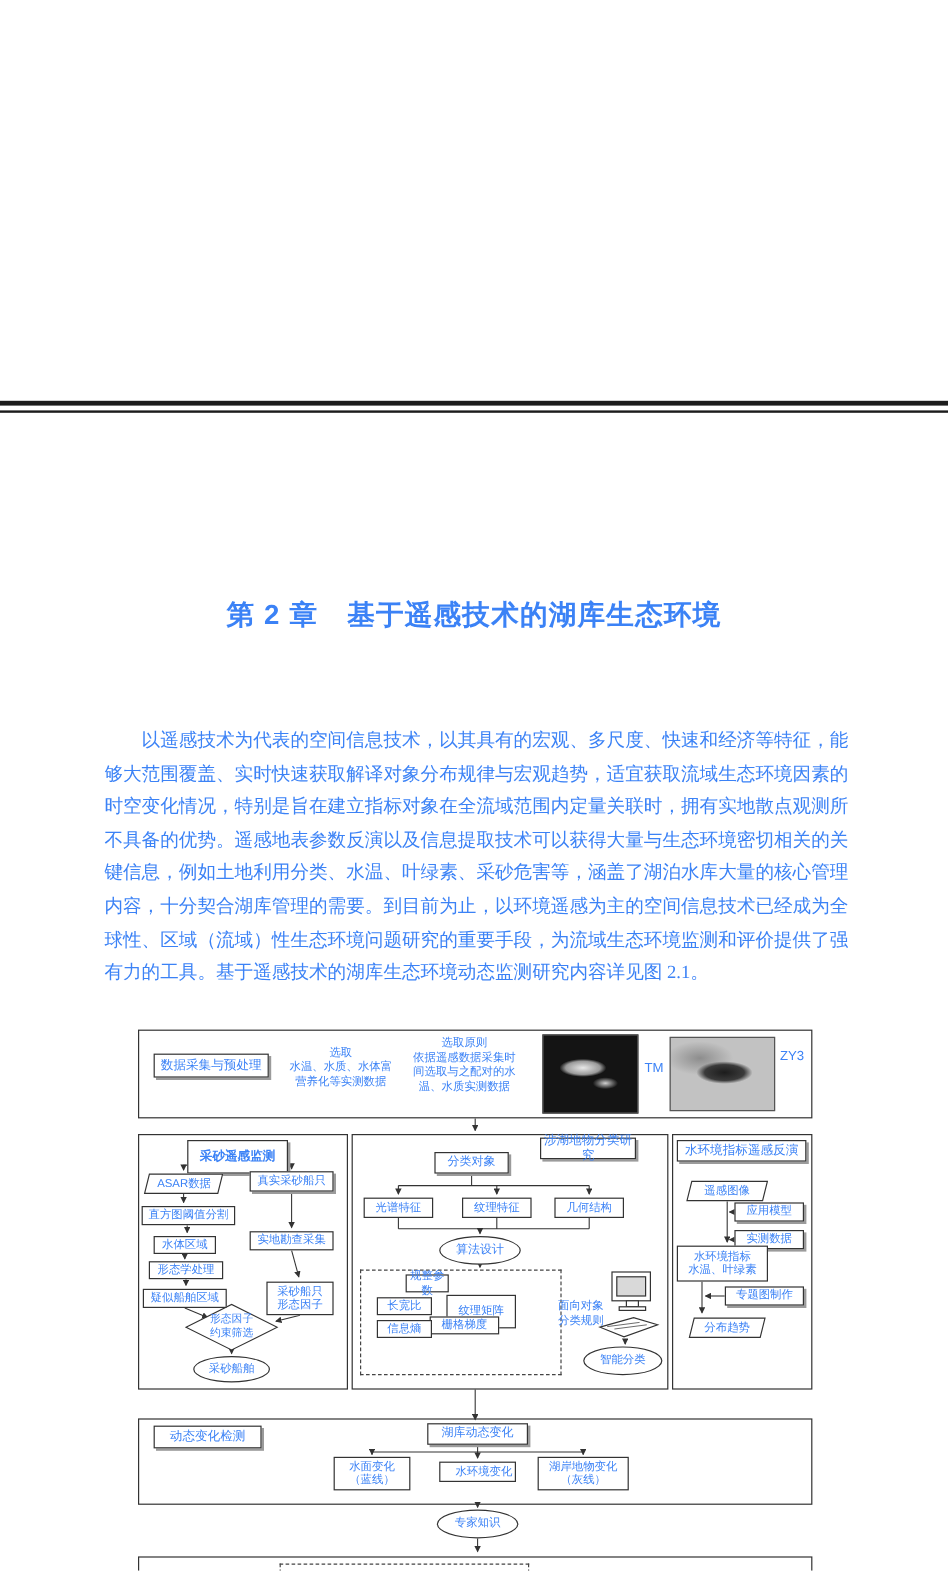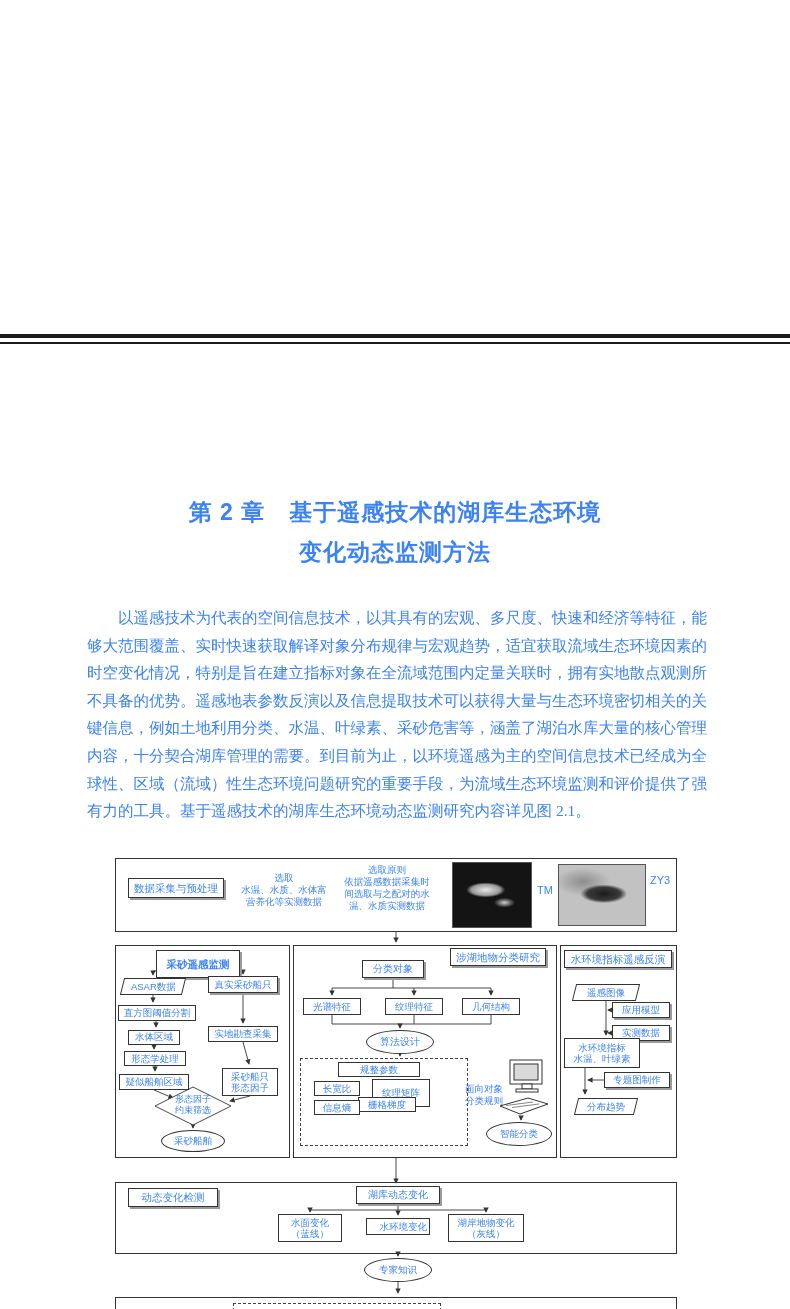--- a/index.html
+++ b/index.html
@@ -43,21 +43,20 @@
 </head>
 <body>
 
 <div class="page">
 
   <div class="rule rule1"></div>
   <div class="rule rule2"></div>
 
   <div class="chapter-title">
     <div>第 2 章　基于遥感技术的湖库生态环境</div>
-    <div>变化动态监测方法</div>
   </div>
 
   <p class="body-para">以遥感技术为代表的空间信息技术，以其具有的宏观、多尺度、快速和经济等特征，能够大范围覆盖、实时快速获取解译对象分布规律与宏观趋势，适宜获取流域生态环境因素的时空变化情况，特别是旨在建立指标对象在全流域范围内定量关联时，拥有实地散点观测所不具备的优势。遥感地表参数反演以及信息提取技术可以获得大量与生态环境密切相关的关键信息，例如土地利用分类、水温、叶绿素、采砂危害等，涵盖了湖泊水库大量的核心管理内容，十分契合湖库管理的需要。到目前为止，以环境遥感为主的空间信息技术已经成为全球性、区域（流域）性生态环境问题研究的重要手段，为流域生态环境监测和评价提供了强有力的工具。基于遥感技术的湖库生态环境动态监测研究内容详见图 2.1。</p>
 
   <div class="diagram">
 
     <svg class="connector-svg" width="790" height="1309" viewBox="0 0 790 1309">
       <defs>
         <marker id="ah" viewBox="0 0 10 10" refX="8.5" refY="5" markerWidth="6" markerHeight="6" orient="auto-start-reverse">
           <path d="M0,0 L10,5 L0,10 Z" fill="#333"></path>
@@ -151,40 +150,40 @@
     </div>
     <div class="txt" style="left:163px;top:1094px;width:60px;font-size:9px;line-height:11px;">
       <div>形态因子</div>
       <div>约束筛选</div>
     </div>
     <div class="box cloud f95" style="left:161px;top:1130px;width:64px;height:22px;">
       <span>采砂船舶</span>
     </div>
 
     <div class="frame" style="left:293px;top:945px;width:264px;height:213px;"></div>
-    <div class="box sbox f105" style="left:450px;top:948px;width:96px;height:18px;">
+    <div class="box sbox f105" style="left:450px;top:948px;width:80px;height:18px;">
       <span>涉湖地物分类研究</span>
     </div>
     <div class="box sbox" style="left:362px;top:960px;width:62px;height:18px;">
       <span>分类对象</span>
     </div>
     <div class="box f95" style="left:303px;top:998px;width:58px;height:17px;">
       <span>光谱特征</span>
     </div>
     <div class="box f95" style="left:385px;top:998px;width:58px;height:17px;">
       <span>纹理特征</span>
     </div>
     <div class="box f95" style="left:462px;top:998px;width:58px;height:17px;">
       <span>几何结构</span>
     </div>
     <div class="box cloud" style="left:366px;top:1030px;width:68px;height:24px;">
       <span>算法设计</span>
     </div>
     <div class="dash" style="left:300px;top:1058px;width:168px;height:88px;"></div>
-    <div class="box f95" style="left:338px;top:1062px;width:82px;height:15px;">
+    <div class="box f95" style="left:338px;top:1062px;width:36px;height:15px;">
       <span>规整参数</span>
     </div>
     <div class="box f95" style="left:372px;top:1079px;width:58px;height:28px;">
       <span>纹理矩阵</span>
     </div>
     <div class="box f95" style="left:314px;top:1081px;width:46px;height:15px;">
       <span>长宽比</span>
     </div>
     <div class="box f95" style="left:358px;top:1097px;width:58px;height:15px;">
       <span>栅格梯度</span>

